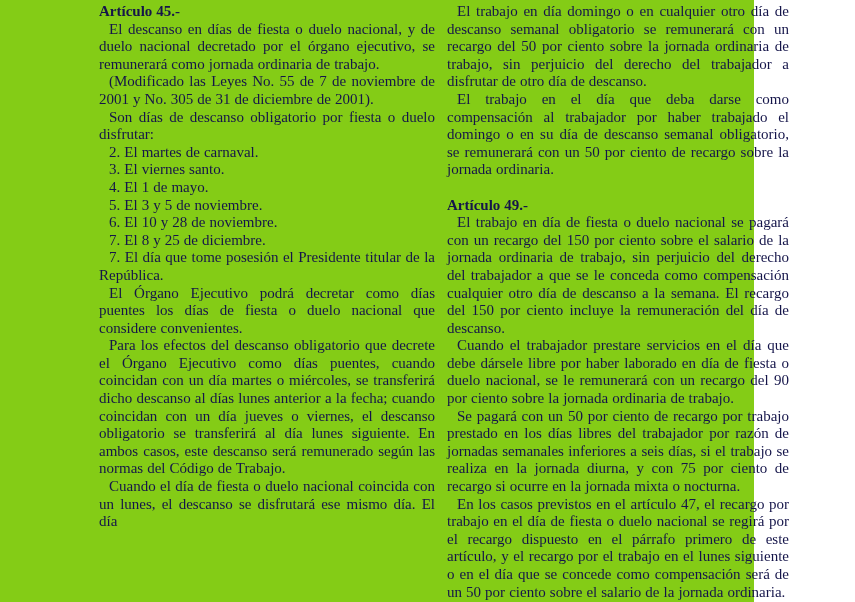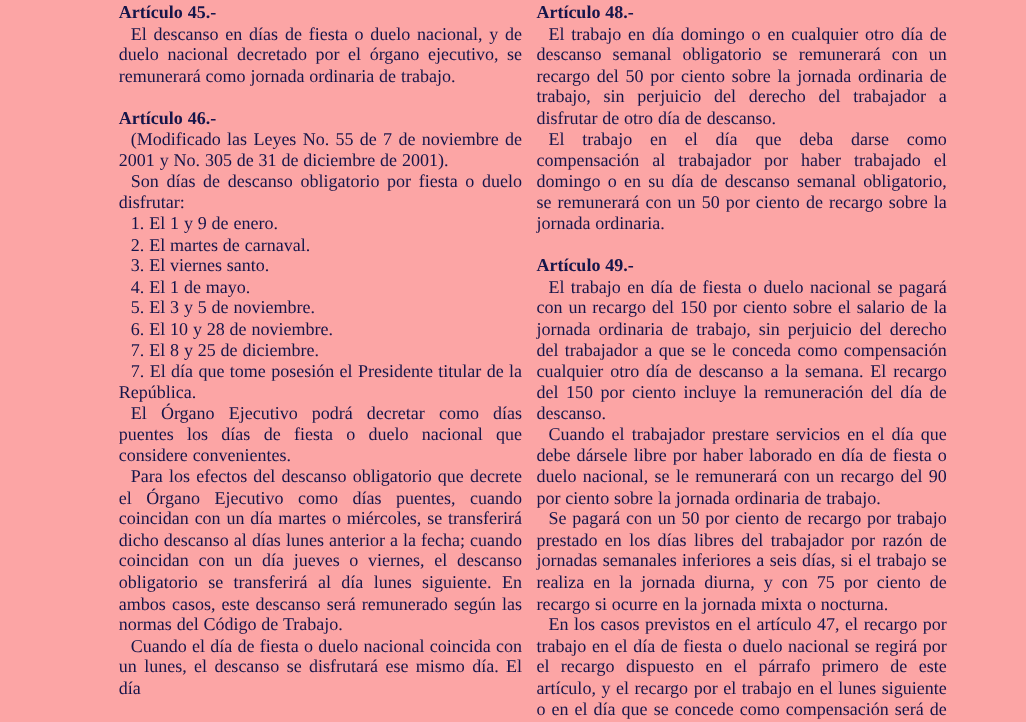--- a/index.html
+++ b/index.html
@@ -4,23 +4,23 @@
 <style>
   * { margin: 0; padding: 0; box-sizing: border-box; }
   html, body {
     width: 855px;
     height: 602px;
     background: #ffffff;
     overflow: hidden;
   }
   .page {
     position: relative;
-    width: 855px;
+    width: 754px;
     height: 602px;
-    background: #fca5a5;
+    background: #84cc16;
     font-family: "Liberation Serif", "DejaVu Serif", serif;
     font-size: 15px;
     line-height: 17.6px;
     color: #15154a;
   }
   .column {
     position: absolute;
     top: 3px;
     text-align: justify;
     hyphens: auto;
@@ -44,37 +44,34 @@
   
   .continued { text-align-last: justify; }
 </style>
 </head>
 <body>
 
 <div class="page">
   <div class="column col-left">
       <h3 class="heading">Artículo 45.-</h3>
       <p class="paragraph">El descanso en días de fiesta o duelo nacional, y de duelo nacional decretado por el órgano ejecutivo, se remunerará como jornada ordinaria de trabajo.</p>
-      <h3 class="heading">Artículo 46.-</h3>
       <p class="paragraph">(Modificado las Leyes No. 55 de 7 de noviembre de 2001 y No. 305 de 31 de diciembre de 2001).</p>
       <p class="paragraph">Son días de descanso obligatorio por fiesta o duelo disfrutar:</p>
-      <p class="paragraph">1. El 1 y 9 de enero.</p>
       <p class="paragraph">2. El martes de carnaval.</p>
       <p class="paragraph">3. El viernes santo.</p>
       <p class="paragraph">4. El 1 de mayo.</p>
       <p class="paragraph">5. El 3 y 5 de noviembre.</p>
       <p class="paragraph">6. El 10 y 28 de noviembre.</p>
       <p class="paragraph">7. El 8 y 25 de diciembre.</p>
       <p class="paragraph">7. El día que tome posesión el Presidente titular de la República.</p>
       <p class="paragraph">El Órgano Ejecutivo podrá decretar como días puentes los días de fiesta o duelo nacional que considere convenientes.</p>
       <p class="paragraph">Para los efectos del descanso obligatorio que decrete el Órgano Ejecutivo como días puentes, cuando coincidan con un día martes o miércoles, se transferirá dicho descanso al días lunes anterior a la fecha; cuando coincidan con un día jueves o viernes, el descanso obligatorio se transferirá al día lunes siguiente. En ambos casos, este descanso será remunerado según las normas del Código de Trabajo.</p>
       <p class="paragraph continued">Cuando el día de fiesta o duelo nacional coincida con un lunes, el descanso se disfrutará ese mismo día. El día</p>
     </div>
   <div class="column col-right">
-      <h3 class="heading">Artículo 48.-</h3>
       <p class="paragraph">El trabajo en día domingo o en cualquier otro día de descanso semanal obligatorio se remunerará con un recargo del 50 por ciento sobre la jornada ordinaria de trabajo, sin perjuicio del derecho del trabajador a disfrutar de otro día de descanso.</p>
       <p class="paragraph">El trabajo en el día que deba darse como compensación al trabajador por haber trabajado el domingo o en su día de descanso semanal obligatorio, se remunerará con un 50 por ciento de recargo sobre la jornada ordinaria.</p>
       <h3 class="heading">Artículo 49.-</h3>
       <p class="paragraph">El trabajo en día de fiesta o duelo nacional se pagará con un recargo del 150 por ciento sobre el salario de la jornada ordinaria de trabajo, sin perjuicio del derecho del trabajador a que se le conceda como compensación cualquier otro día de descanso a la semana. El recargo del 150 por ciento incluye la remuneración del día de descanso.</p>
       <p class="paragraph">Cuando el trabajador prestare servicios en el día que debe dársele libre por haber laborado en día de fiesta o duelo nacional, se le remunerará con un recargo del 90 por ciento sobre la jornada ordinaria de trabajo.</p>
       <p class="paragraph">Se pagará con un 50 por ciento de recargo por trabajo prestado en los días libres del trabajador por razón de jornadas semanales inferiores a seis días, si el trabajo se realiza en la jornada diurna, y con 75 por ciento de recargo si ocurre en la jornada mixta o nocturna.</p>
       <p class="paragraph">En los casos previstos en el artículo 47, el recargo por trabajo en el día de fiesta o duelo nacional se regirá por el recargo dispuesto en el párrafo primero de este artículo, y el recargo por el trabajo en el lunes siguiente o en el día que se concede como compensación será de un 50 por ciento sobre el salario de la jornada ordinaria.</p>
     </div>
 </div>
 

